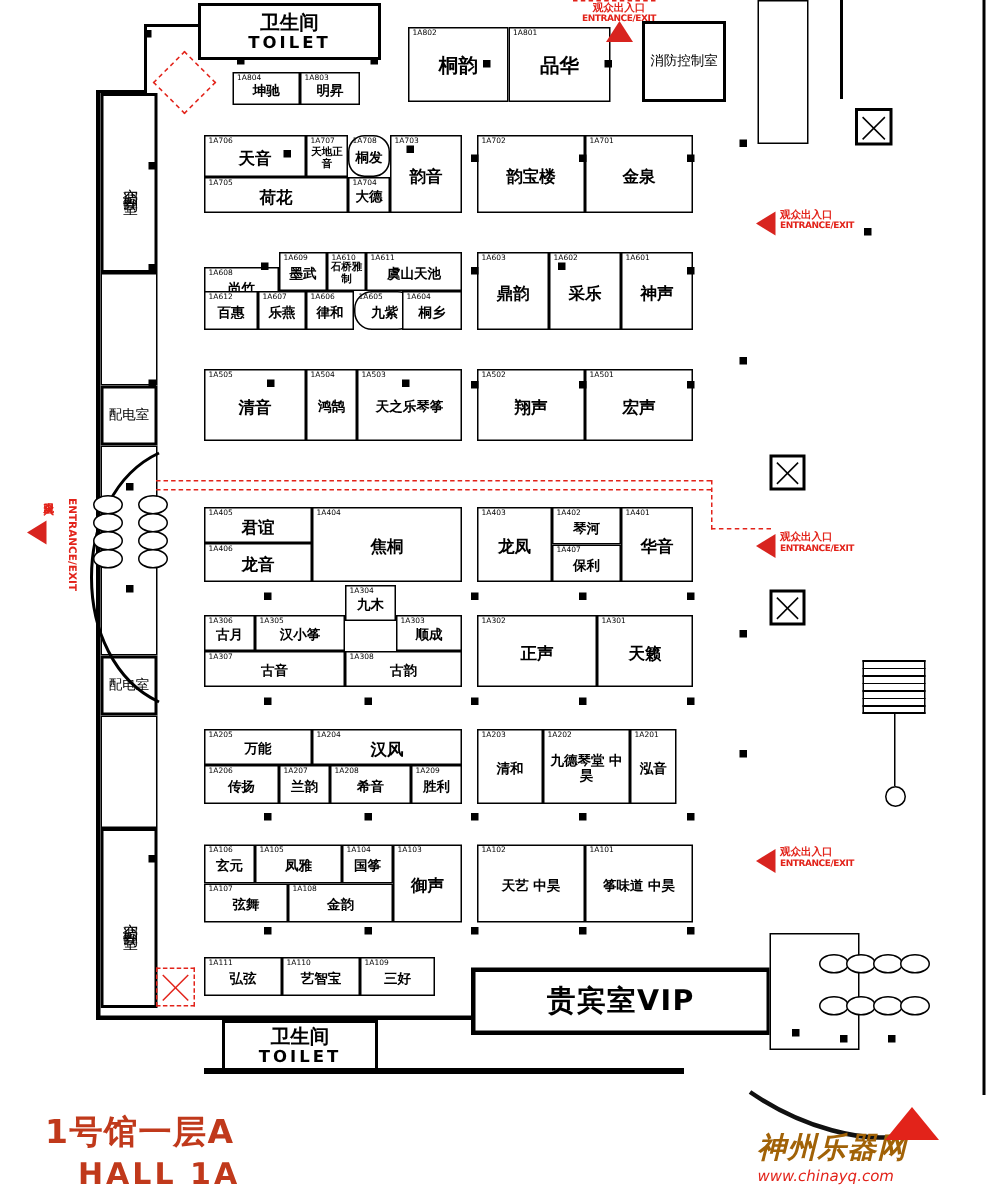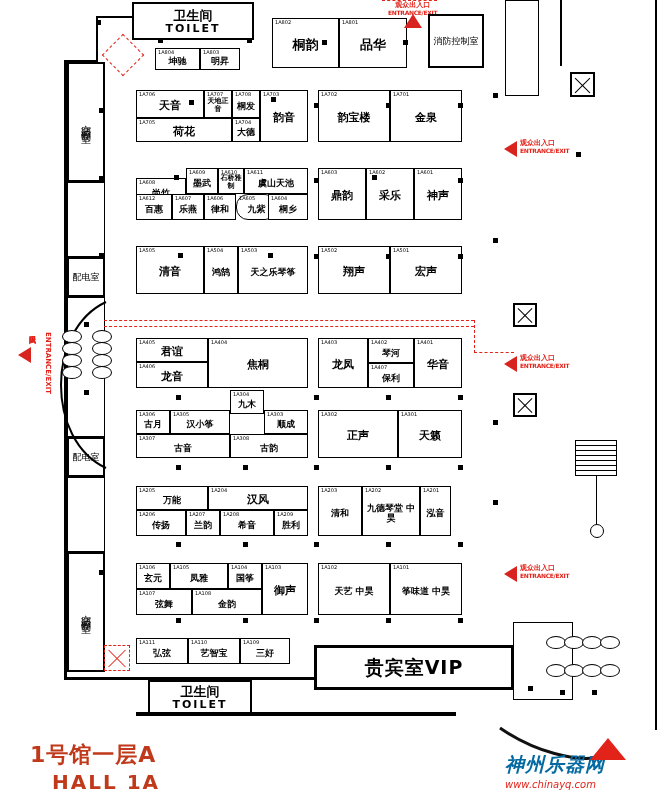--- a/index.html
+++ b/index.html
@@ -41,21 +41,21 @@
   
   .dashline{border-top:1px dashed #e2231a;height:0;}
 
   
   #title{position:absolute;left:30px;top:740px;color:#c0391b;}
   #title .l1{font-size:22px;font-weight:bold;letter-spacing:1px;}
   #title .l2{font-size:20px;font-weight:bold;letter-spacing:2px;margin-left:22px;}
 
   
   #logo{position:absolute;left:505px;top:752px;width:160px;height:45px;}
-  #logo .cn{font-size:19px;font-weight:bold;color:#0369a1;letter-spacing:1px;
+  #logo .cn{font-size:19px;font-weight:bold;color:#a16207;letter-spacing:1px;
             font-style:italic;}
   #logo .url{font-size:10px;color:#e2231a;font-style:italic;margin-top:1px;}
   #logo .roof{position:absolute;left:85px;top:-14px;width:0;height:0;
               border-left:18px solid transparent;border-right:18px solid transparent;
               border-bottom:22px solid #e2231a;}
 
   .vip{font-size:19px;font-weight:bold;letter-spacing:1px;}
   .toilet-cn{font-size:13px;font-weight:600;line-height:15px;}
   .toilet-en{font-size:11px;font-weight:600;letter-spacing:2px;}
 
@@ -188,21 +188,21 @@
   <div class="abs" style="left:474px;top:320px;width:0;height:33px;border-left:1px dashed #e2231a;"></div>
 
   <div class="abs booth" style="left:136px;top:90px;width:68px;height:28px;">
     <span class="code">1A706</span>
     <span class="nm">天音</span>
   </div>
   <div class="abs booth" style="left:204px;top:90px;width:28px;height:28px;">
     <span class="code">1A707</span>
     <span class="nm s7 two">天地正音</span>
   </div>
-  <div class="abs booth" style="left:232px;top:90px;width:28px;height:28px;">
+  <div class="abs booth" style="left:232px;top:90px;width:28px;height:28px;border-radius:11px;">
     <span class="code">1A708</span>
     <span class="nm s9">桐发</span>
   </div>
   <div class="abs booth" style="left:260px;top:90px;width:48px;height:52px;">
     <span class="code">1A703</span>
     <span class="nm">韵音</span>
   </div>
   <div class="abs booth" style="left:136px;top:118px;width:96px;height:24px;">
     <span class="code">1A705</span>
     <span class="nm">荷花</span>

